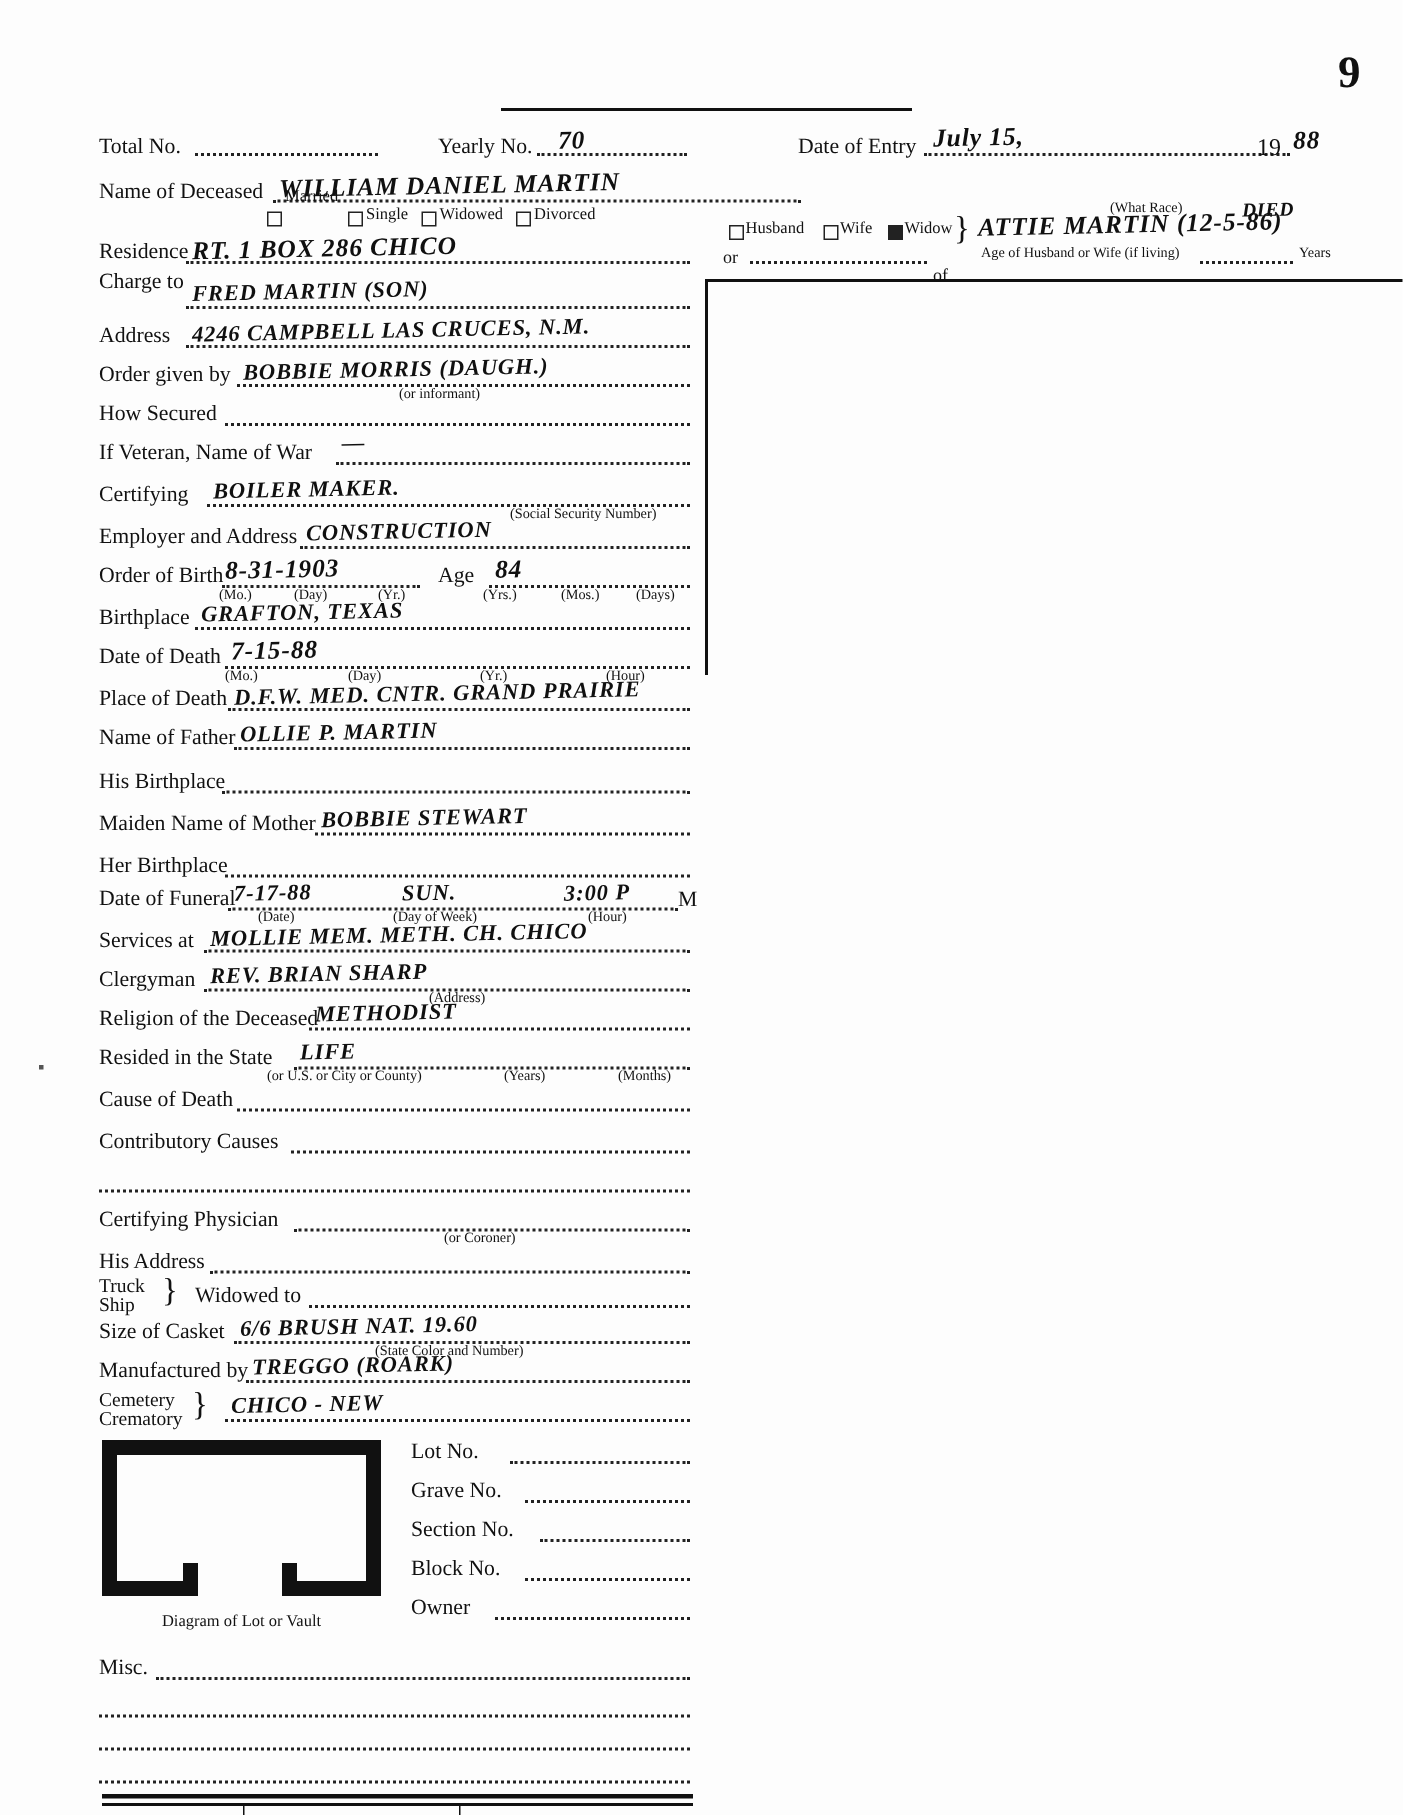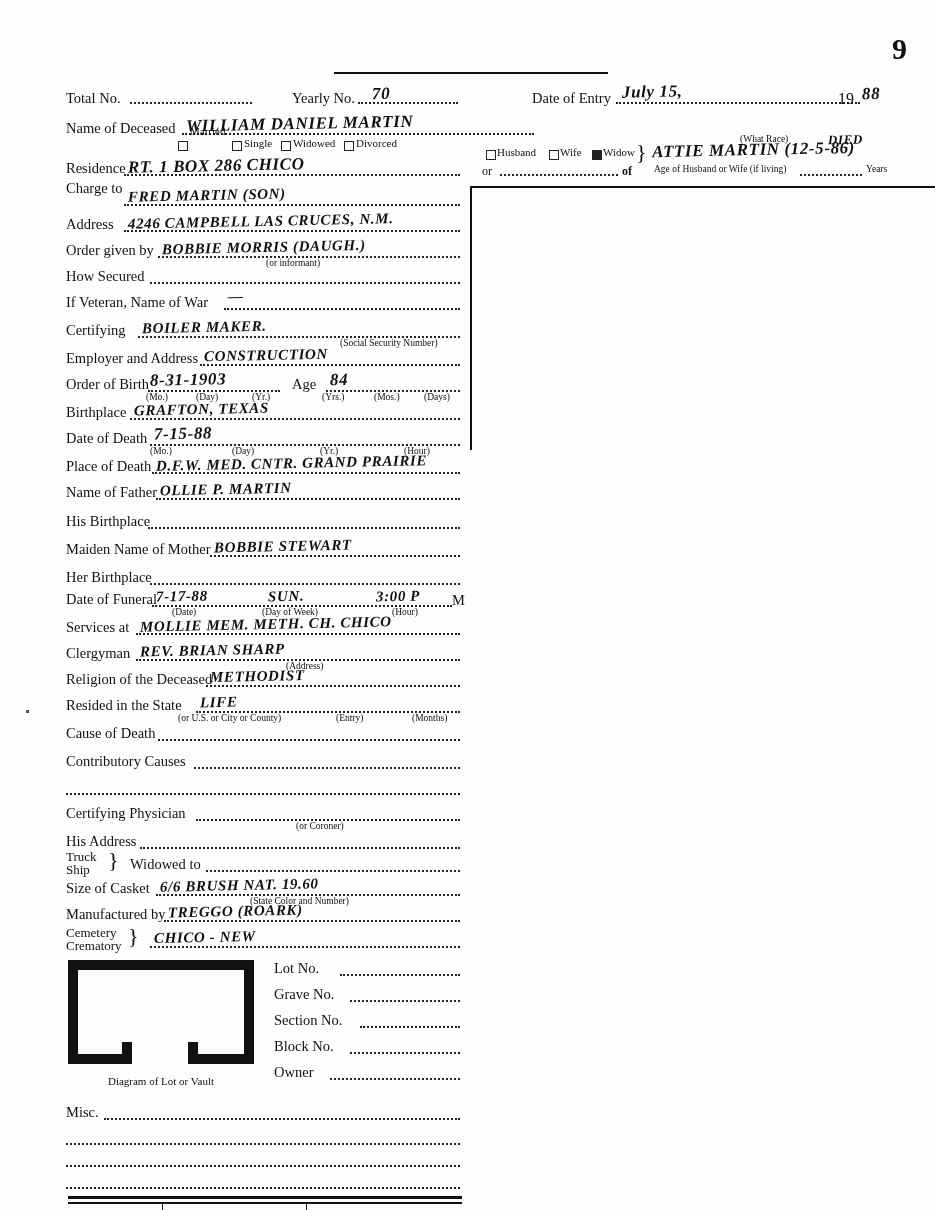--- a/index.html
+++ b/index.html
@@ -145,21 +145,21 @@
   <div class="box filled" style="left:592px;top:150px;"></div>
   <div class="sub" style="left:603px;top:146px;font-size:11px;">Widow</div>
   <div class="brace" style="left:636px;top:139px;">}</div>
 
   <div class="hand lg" style="left:652px;top:140px;">ATTIE  MARTIN  (12-5-86)</div>
   <div class="hand sm" style="left:828px;top:132px;">DIED</div>
   <div class="sub" style="left:740px;top:134px;">(What Race)</div>
 
   <div class="sub" style="left:482px;top:164px;font-size:12px;">or</div>
   <div class="dots" style="left:500px;top:174px;width:118px;"></div>
-  <div class="sub" style="left:622px;top:164px;font-size:12px;font-weight:bold;">of</div>
+  <div class="sub" style="left:622px;top:176px;font-size:12px;">of</div>
   <div class="sub" style="left:654px;top:164px;">Age of Husband or Wife (if living)</div>
   <div class="dots" style="left:800px;top:174px;width:62px;"></div>
   <div class="sub" style="left:866px;top:164px;">Years</div>
 
   <div class="lbl" style="left:66px;top:180px;text-align:right;">Charge to</div>
   <div class="dots" style="left:124px;top:204px;width:336px;"></div>
   <div class="hand" style="left:128px;top:187px;">FRED  MARTIN  (SON)</div>
 
   <div class="lbl" style="left:66px;top:216px;text-align:right;">Address</div>
   <div class="dots" style="left:124px;top:230px;width:336px;"></div>
@@ -252,21 +252,21 @@
   <div class="sub" style="left:286px;top:661px;">(Address)</div>
 
   <div class="lbl" style="left:66px;top:671px;">Religion of the Deceased</div>
   <div class="dots" style="left:206px;top:685px;width:254px;"></div>
   <div class="hand" style="left:210px;top:668px;">METHODIST</div>
 
   <div class="lbl" style="left:66px;top:697px;">Resided in the State</div>
   <div class="dots" style="left:196px;top:711px;width:264px;"></div>
   <div class="hand" style="left:200px;top:694px;">LIFE</div>
   <div class="sub" style="left:178px;top:713px;">(or U.S. or City or County)</div>
-  <div class="sub" style="left:336px;top:713px;">(Entry)</div>
+  <div class="sub" style="left:336px;top:713px;">(Years)</div>
   <div class="sub" style="left:412px;top:713px;">(Months)</div>
 
   <div class="lbl" style="left:66px;top:725px;">Cause of Death</div>
   <div class="dots" style="left:158px;top:739px;width:302px;"></div>
   <div class="hand" style="left:162px;top:722px;"></div>
 
   <div class="lbl" style="left:66px;top:753px;">Contributory Causes</div>
   <div class="dots" style="left:194px;top:767px;width:266px;"></div>
   <div class="hand" style="left:198px;top:750px;"></div>
 

